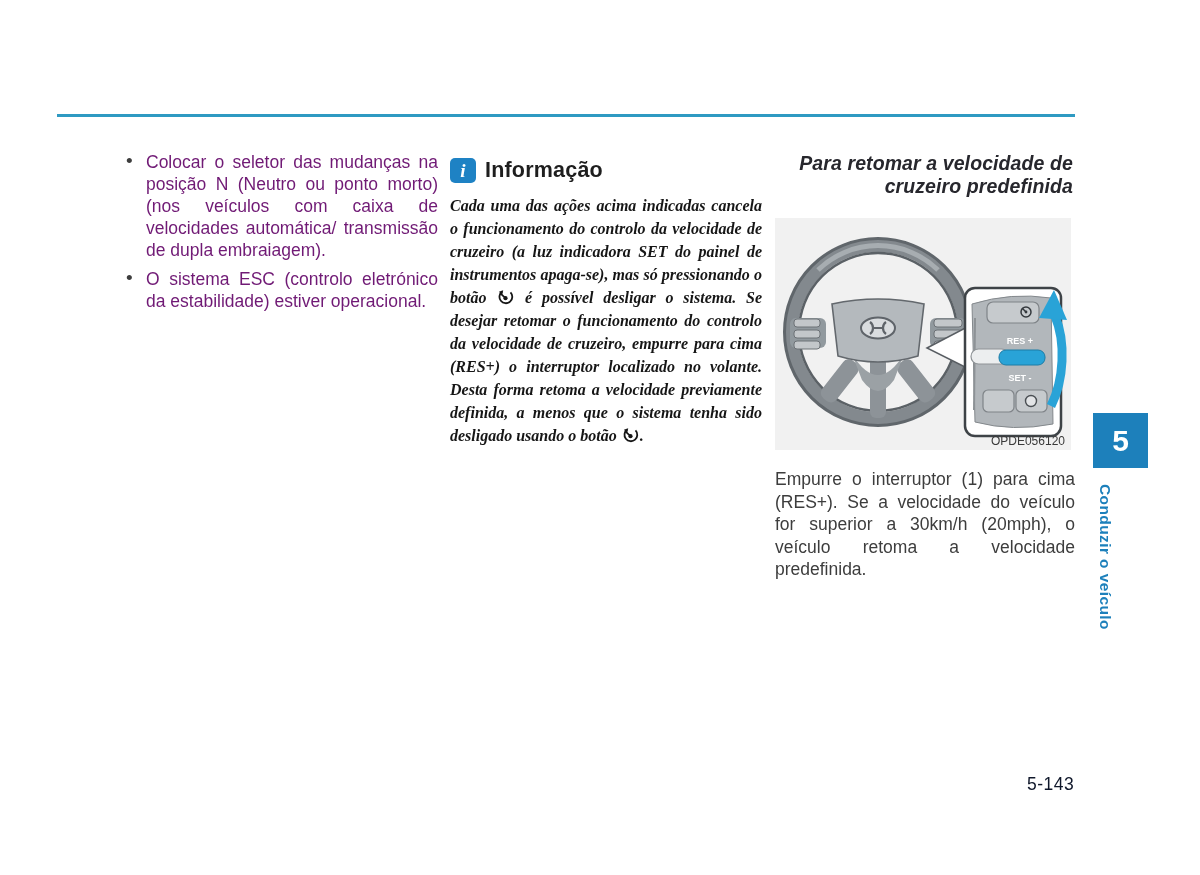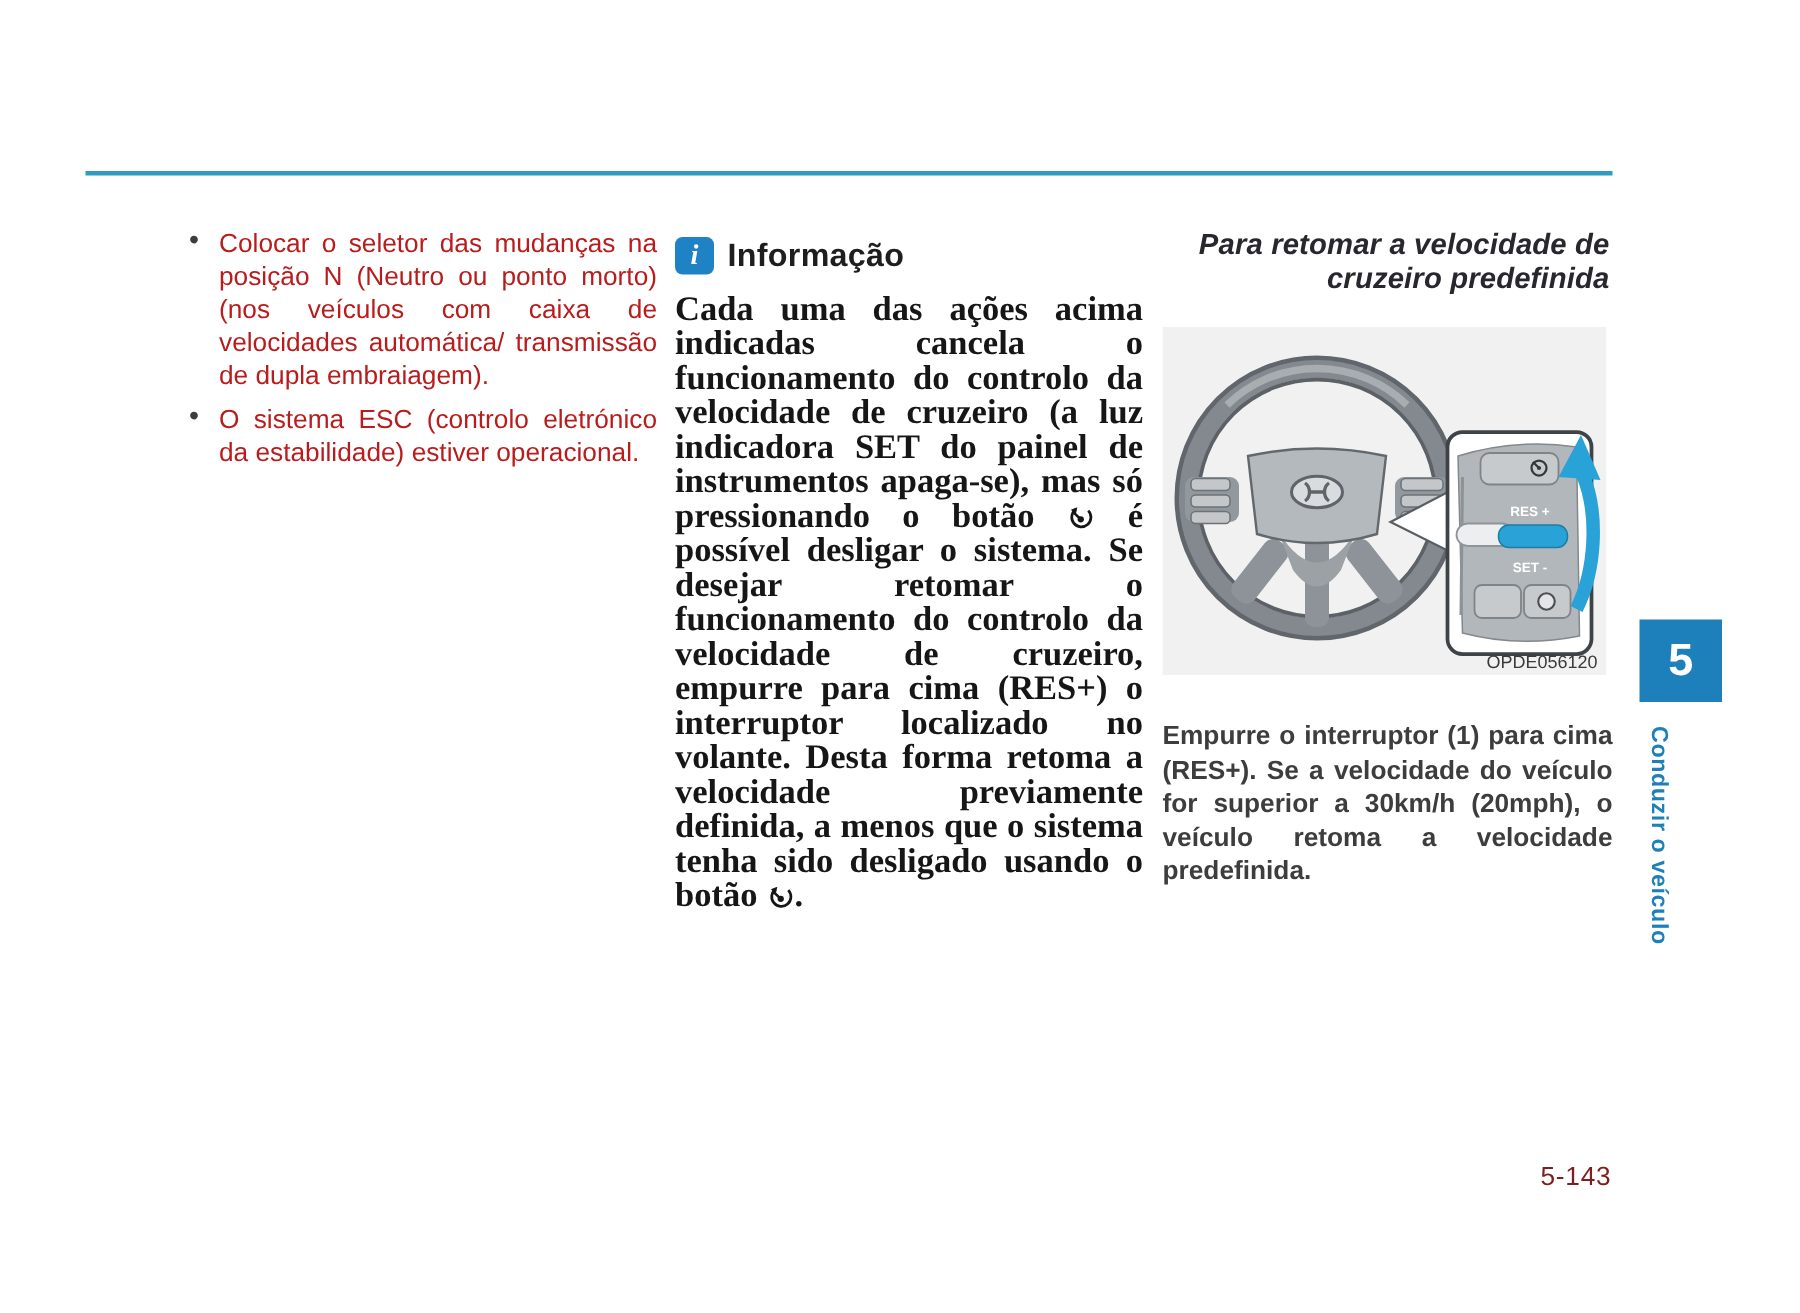--- a/index.html
+++ b/index.html
@@ -7,66 +7,66 @@
     position:relative;width:1200px;height:875px;background:#ffffff;overflow:hidden;
     font-family:"Liberation Sans", sans-serif;color:#3d3d3d;
   }
   .top-rule{position:absolute;left:57px;top:114px;width:1018px;height:3px;background:#2f9ac2;}
 
   
   .left-col{position:absolute;left:124px;top:151px;width:314px;}
   .left-col ul{list-style:none;margin:0;padding:0;}
   .left-col li{
     position:relative;padding-left:22px;margin-bottom:7px;
-    font-size:17.5px;line-height:22px;text-align:justify;color:#b91c1c;
+    font-size:17.5px;line-height:22px;text-align:justify;color:#701a75;
   }
   .left-col li::before{
     content:"•";position:absolute;left:2px;top:-1px;font-size:19px;color:#3d3d3d;
   }
 
   
   .mid-col{position:absolute;left:450px;top:158px;width:312px;}
   .info-head{display:flex;align-items:flex-start;gap:9px;margin-bottom:11px;}
   .info-icon{
     width:26px;height:25px;background:#1e82c4;border-radius:5px;
     display:flex;align-items:center;justify-content:center;flex:0 0 auto;
   }
   .info-icon::after{
     content:"i";color:#ffffff;font-family:"Liberation Serif",serif;
     font-style:italic;font-weight:bold;font-size:19px;line-height:1;
   }
   .info-title{font-size:21.5px;font-weight:bold;color:#1e1e1e;letter-spacing:0.2px;}
   .info-body{
     font-family:"Liberation Serif", serif;font-weight:bold;color:#161616;
-    font-size:23px;line-height:23px;text-align:justify;
+    font-size:16px;line-height:23px;text-align:justify;font-style:italic;
   }
   .cruise-icon-inline{display:inline-block;vertical-align:-3px;width:19px;height:17px;}
 
   
   .right-col{position:absolute;left:775px;top:152px;width:298px;}
   .r-heading{
     font-size:19.5px;font-weight:bold;font-style:italic;color:#27272d;
     line-height:23px;margin:0 0 10px 0;letter-spacing:0.1px;text-align:right;
   }
   .figure{position:absolute;left:775px;top:218px;width:296px;height:181px;}
   .r-caption{
-    position:absolute;left:775px;top:479px;width:300px;
-    font-size:17.5px;line-height:22.5px;text-align:justify;color:#3d3d3d;font-weight:bold;
+    position:absolute;left:775px;top:468px;width:300px;
+    font-size:17.5px;line-height:22.5px;text-align:justify;color:#3d3d3d;
   }
 
   
   .chapter-tab{position:absolute;left:1093px;top:413px;width:55px;height:55px;background:#1d80bb;
     display:flex;align-items:center;justify-content:center;}
   .chapter-num{color:#ffffff;font-size:30px;font-weight:bold;font-family:"Liberation Sans",sans-serif;}
   .chapter-label{
     position:absolute;left:1096px;top:484px;height:170px;
     writing-mode:vertical-rl;color:#1d80bb;font-size:15.5px;font-weight:bold;
     letter-spacing:0.4px;white-space:nowrap;
   }
-  .page-num{position:absolute;left:1027px;top:774px;font-size:17.5px;color:#7f1d1d;letter-spacing:0.5px;}
+  .page-num{position:absolute;left:1027px;top:774px;font-size:17.5px;color:#0f172a;letter-spacing:0.5px;}
 </style>
 </head>
 <body>
 
 <div id="page">
 
   <div class="top-rule"></div>
 
   <div class="left-col">
     <ul>

